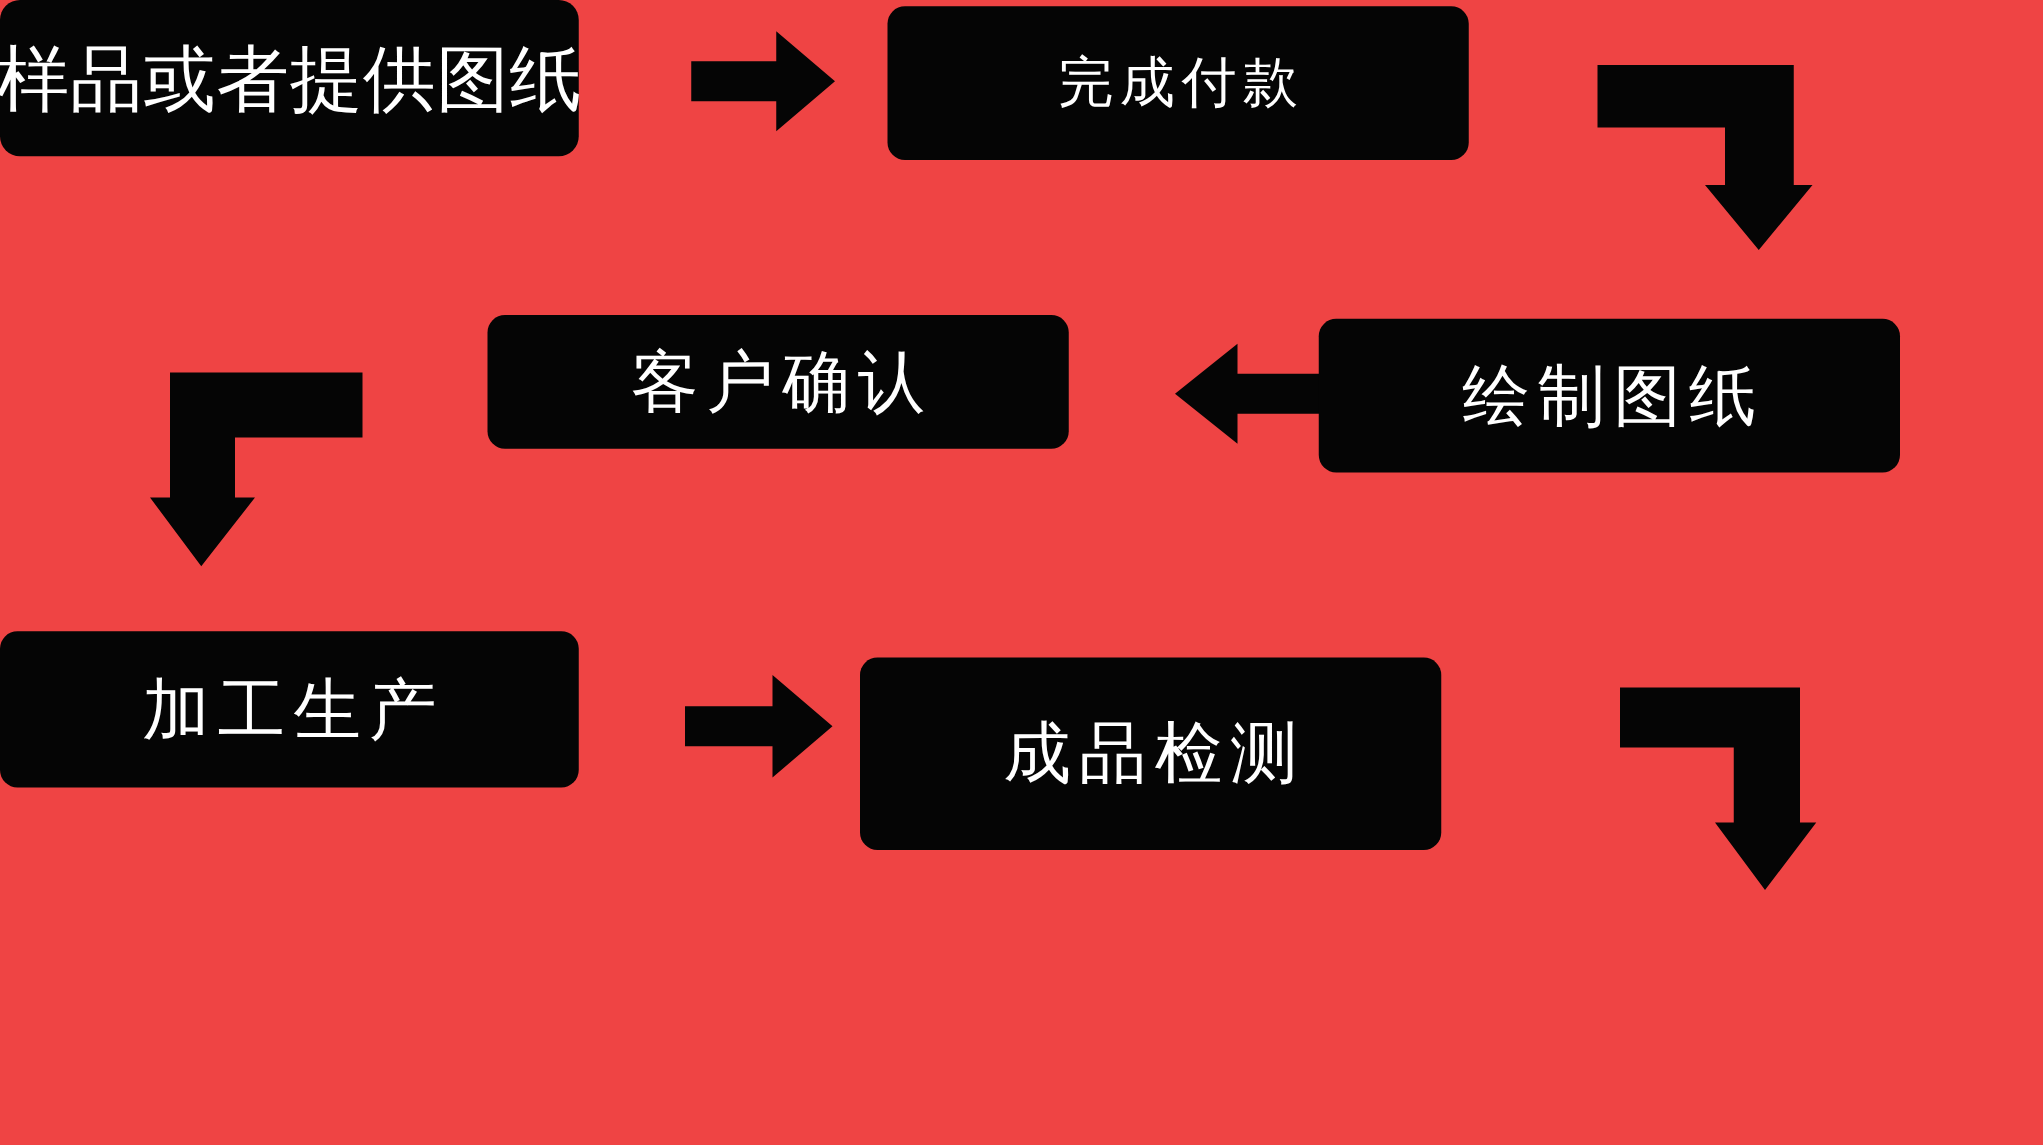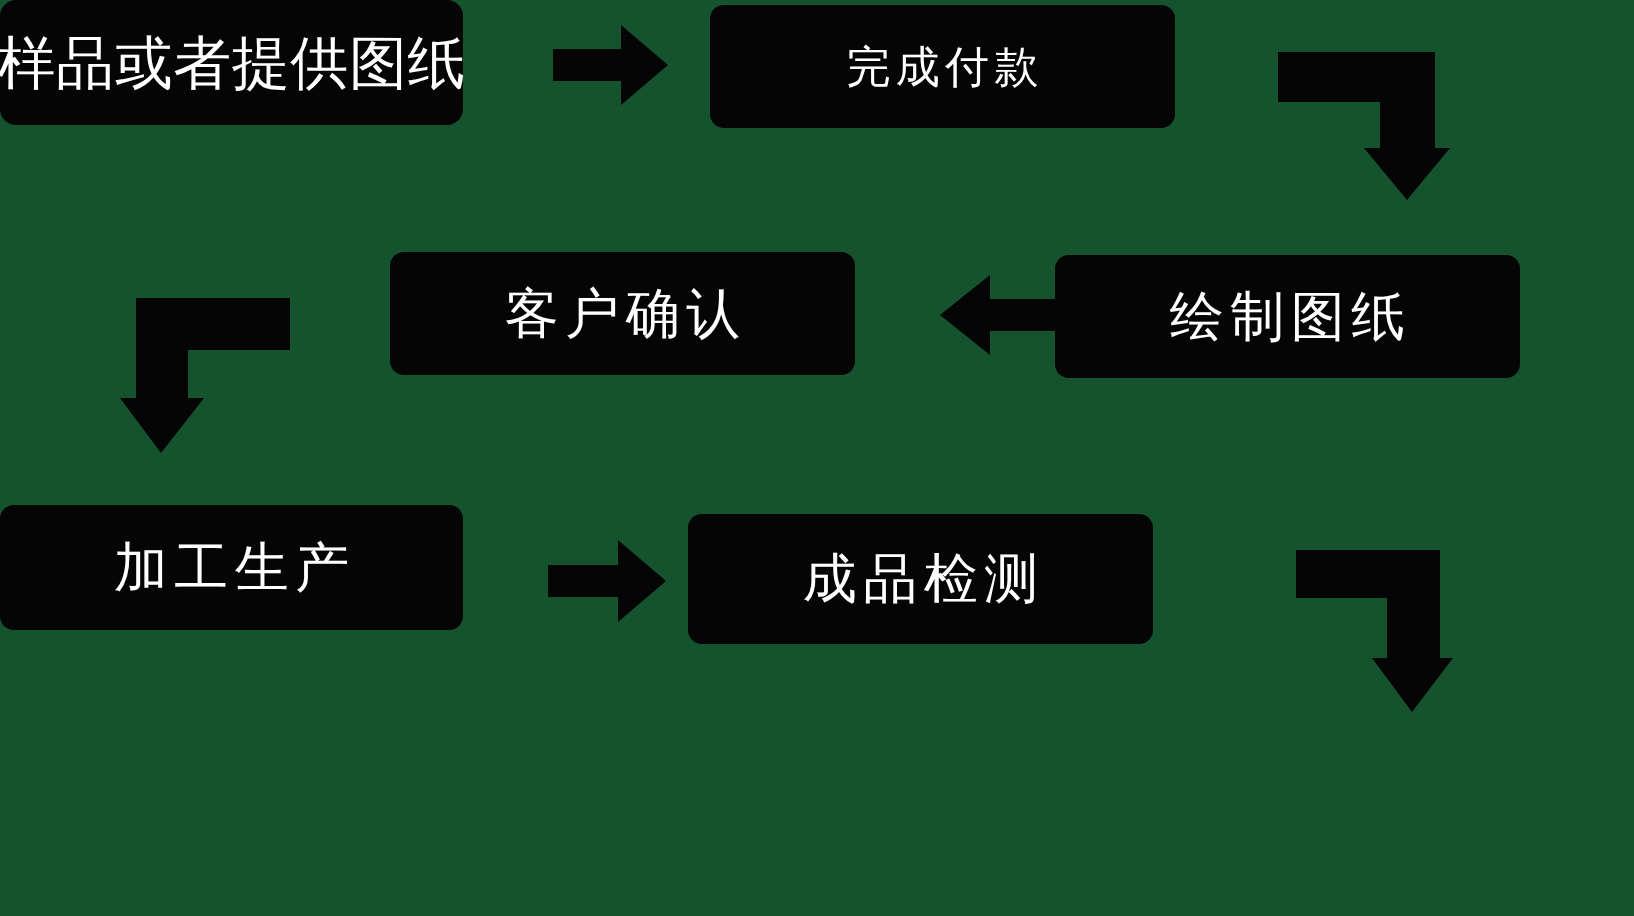--- a/index.html
+++ b/index.html
@@ -8,21 +8,21 @@
     padding: 0;
     background: #ffffff;
   }
   body {
     font-family: "DejaVu Sans", "Liberation Sans", sans-serif;
   }
   #canvas {
     position: relative;
     width: 1634px;
     height: 916px;
-    background: #14532d;
+    background: #ef4444;
     overflow: hidden;
   }
   .node {
     position: absolute;
     background: #050505;
     border-radius: 14px;
     display: flex;
     align-items: center;
     justify-content: center;
     box-sizing: border-box;
@@ -39,27 +39,27 @@
   
   .n-sample   { left: 0px;    top: 0px;   width: 463px; height: 125px; border-radius: 16px; }
   .n-sample .node-label  { font-size: 58px; letter-spacing: 0.01em; text-indent: 0.01em; }
 
   .n-payment  { left: 710px;  top: 5px;   width: 465px; height: 123px; }
   .n-payment .node-label { font-size: 44px; }
 
   .n-drawing  { left: 1055px; top: 255px; width: 465px; height: 123px; }
   .n-drawing .node-label { font-size: 54px; }
 
-  .n-confirm  { left: 390px;  top: 252px; width: 465px; height: 123px; }
+  .n-confirm  { left: 390px;  top: 252px; width: 465px; height: 107px; }
   .n-confirm .node-label { font-size: 54px; }
 
   .n-produce  { left: 0px;    top: 505px; width: 463px; height: 125px; }
   .n-produce .node-label { font-size: 54px; }
 
-  .n-inspect  { left: 688px;  top: 514px; width: 465px; height: 130px; }
+  .n-inspect  { left: 688px;  top: 526px; width: 465px; height: 154px; }
   .n-inspect .node-label { font-size: 54px; }
 
   .n-ship     { left: 1105px; top: 775px; width: 465px; height: 126px; }
   .n-ship .node-label { font-size: 54px; }
 
   .arrow {
     position: absolute;
   }
   .arrow svg { display: block; overflow: visible; }
 

